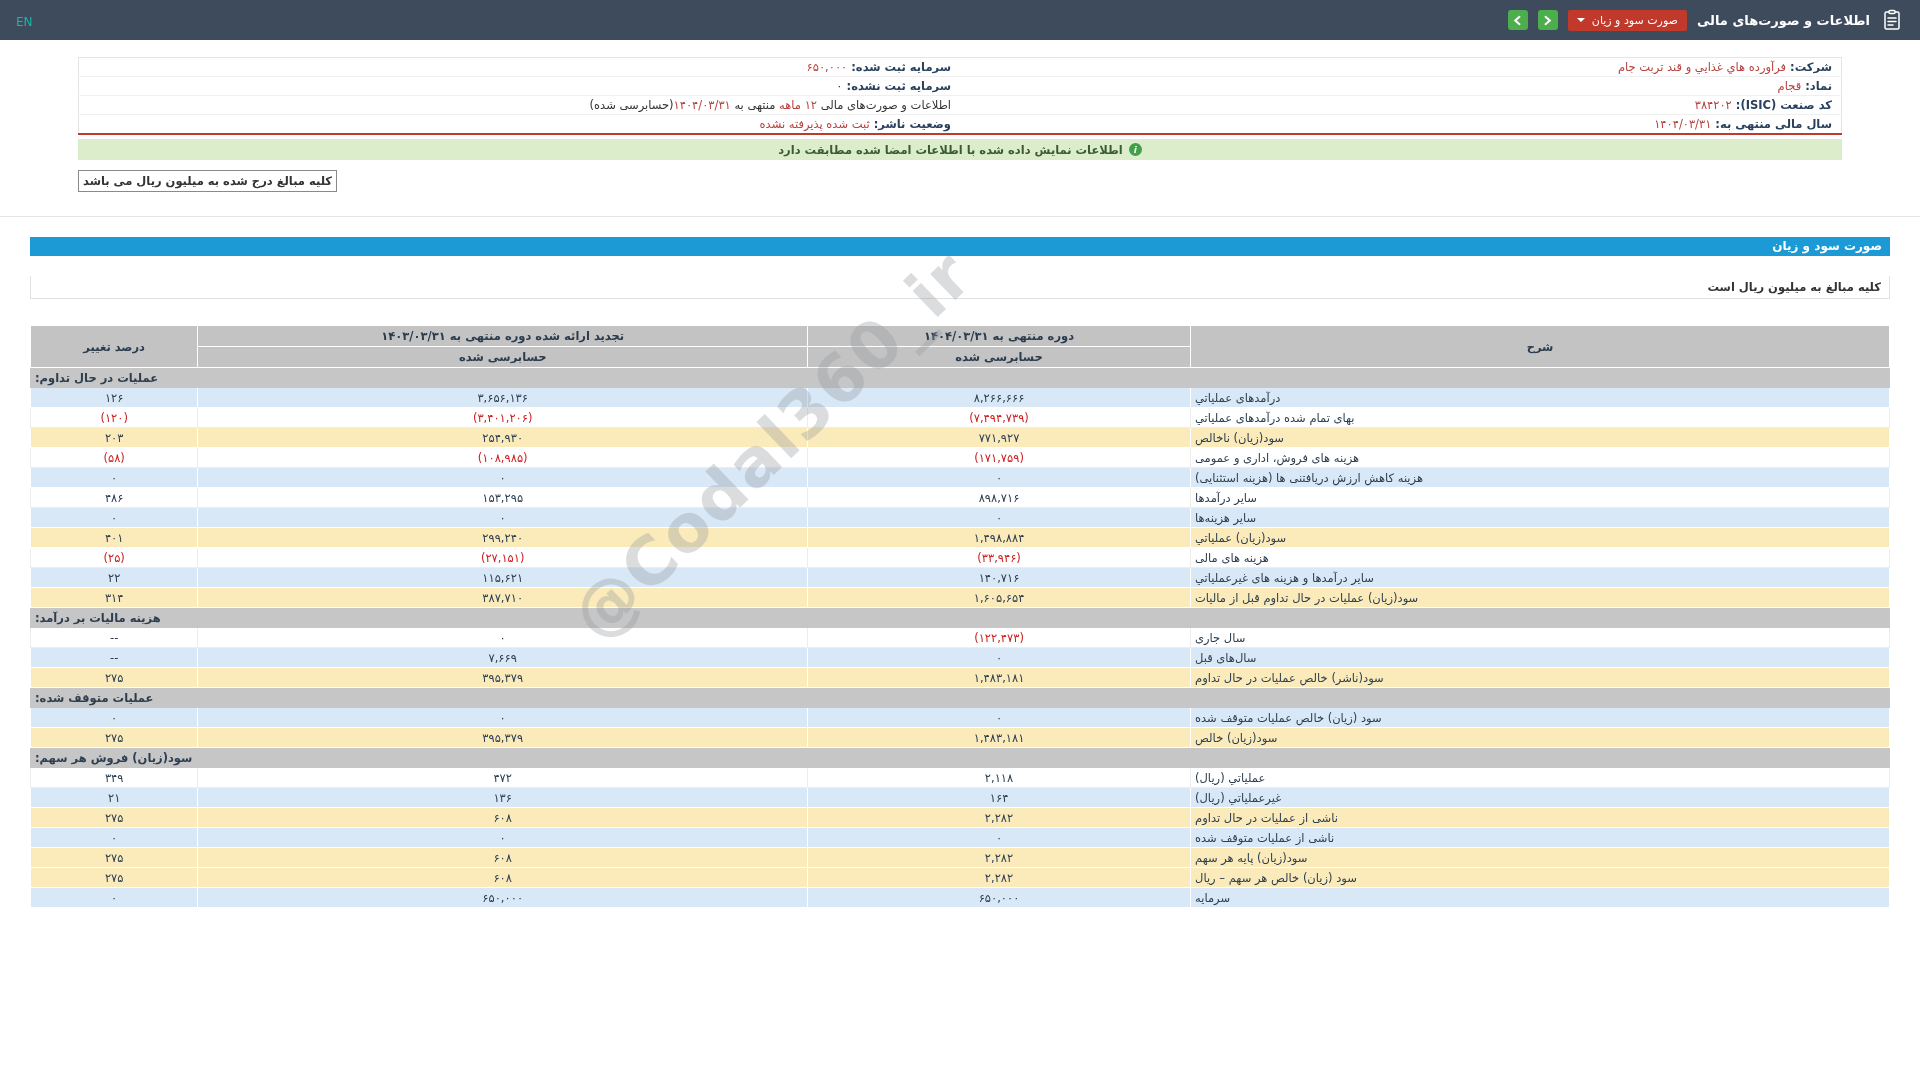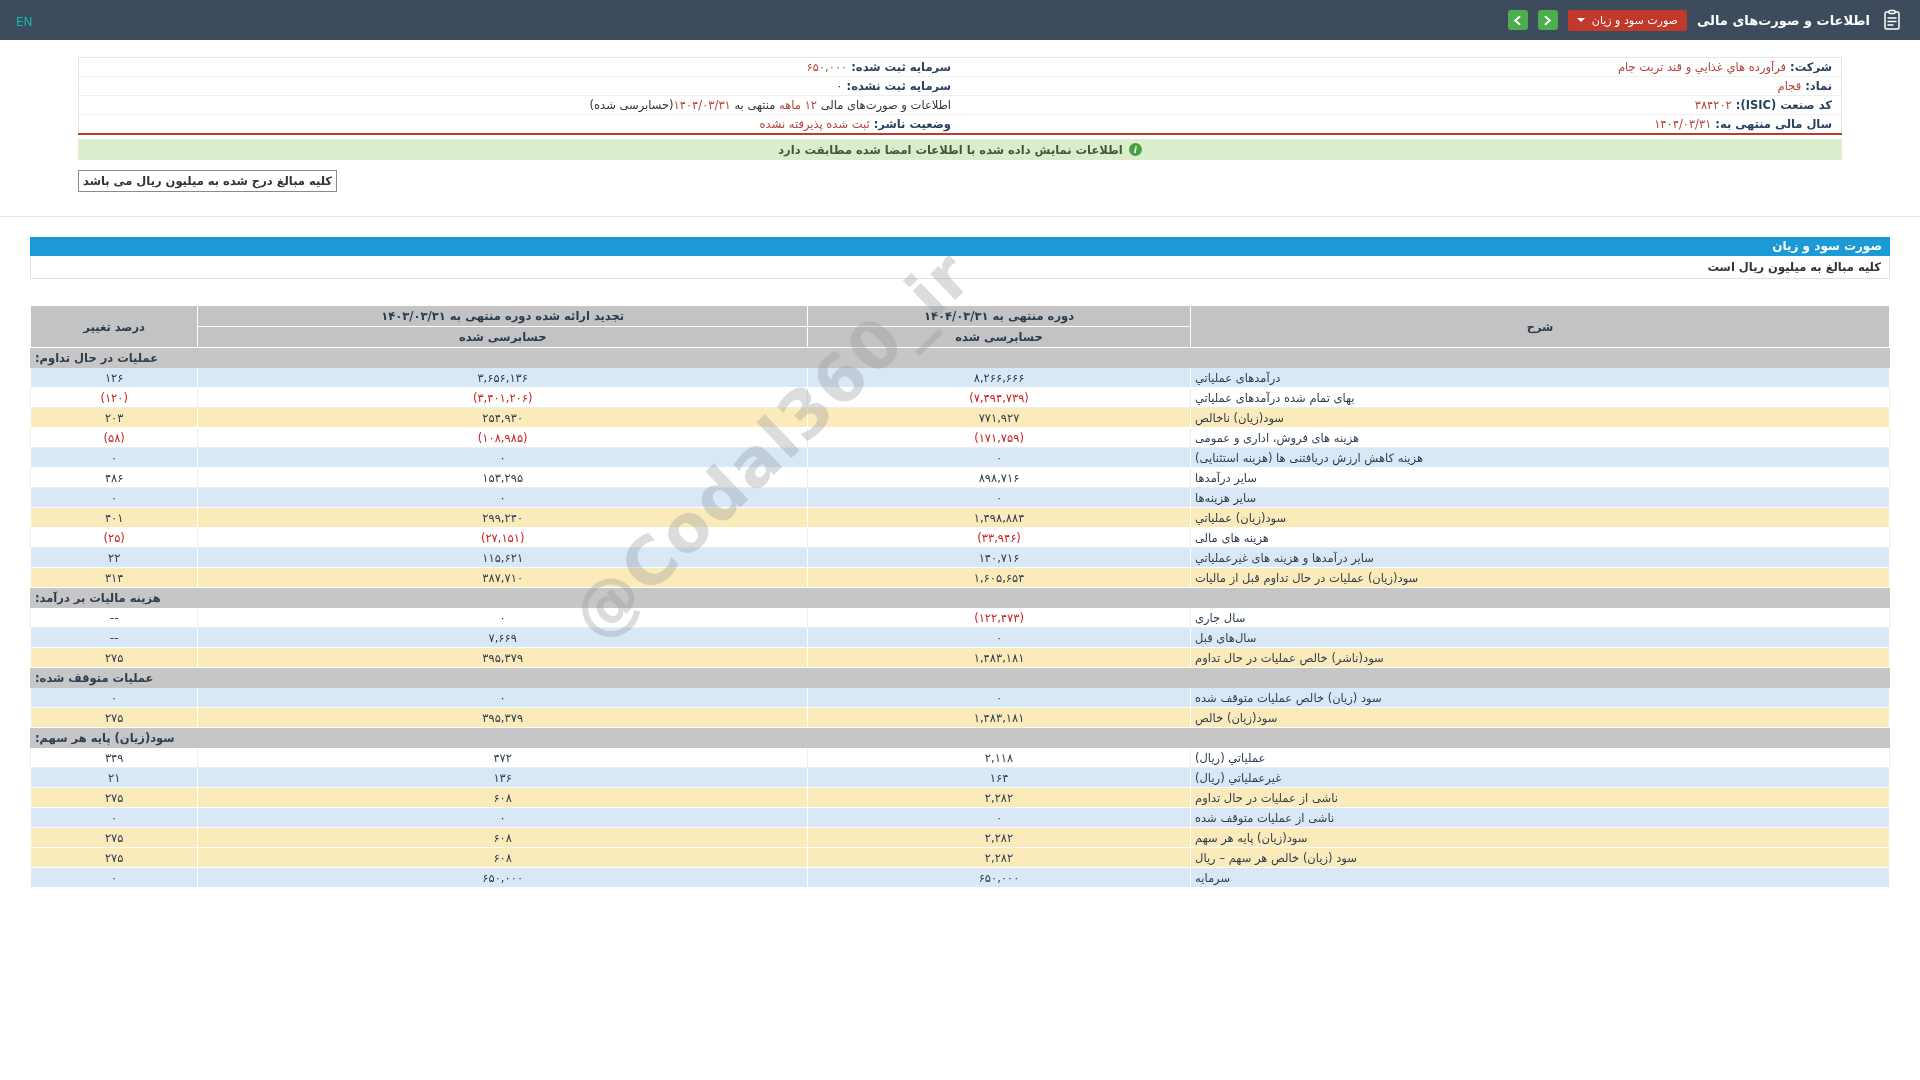--- a/index.html
+++ b/index.html
@@ -28,21 +28,21 @@
   .info-icon { width: 13px; height: 13px; border-radius: 50%; background: #43a047; color: #fff; font-size: 9px; font-weight: bold; display: inline-flex; align-items: center; justify-content: center; font-style: italic; }
 
   .note-row { margin-top: 10px; text-align: left; }
   .currency-note { display: inline-block; border: 1px solid #8a8a8a; padding: 3px 4px; font-size: 11.5px; font-weight: bold; color: #333; direction: rtl; }
 
   .page-divider { border-top: 1px solid #e5e5e5; margin-top: 24px; }
 
   
   .statement-wrap { margin: 20px 30px 0; position: relative; }
   .stmt-title-bar { background: #1b9ad5; color: #fff; font-weight: bold; font-size: 12px; height: 19px; line-height: 19px; padding: 0 8px; }
-  .stmt-unit-row { border: 1px solid #e0e0e0; border-top: none; height: 23px; line-height: 22px; padding: 0 8px; font-size: 11.5px; font-weight: bold; color: #333; }
+  .stmt-unit-row { border: 1px solid #e0e0e0; border-top: none; height: 23px; line-height: 22px; padding: 0 8px; font-size: 11.5px; font-weight: bold; color: #333; margin-top: 20px; }
 
   .stmt-table { width: 100%; border-collapse: collapse; margin-top: 26px; font-size: 11.5px; border-bottom: 1px solid #bdbdbd; }
   .stmt-table th { background: #c3c3c3; color: #2b3c4e; font-weight: bold; border: 1px solid #fff; padding: 3px 4px; font-size: 11.5px; text-align: center; }
   .stmt-table td { padding: 2px 4px; height: 20px; border: 1px solid #fff; color: #2c3e50; vertical-align: middle; }
   .stmt-table td.desc { text-align: left; padding-right: 9px; }
   .stmt-table td.num { text-align: center; }
   tr.r-white td { background: #fff; border-color: #ededed; }
   tr.r-blue td { background: #d9e8f6; }
   tr.r-yellow td { background: #fcebba; }
   tr.section td { background: #c6c6c6; font-weight: bold; border-color: #c6c6c6; }
@@ -244,21 +244,21 @@
             <td class="num">۰</td>
             <td class="num">۰</td>
           </tr>
           <tr class="r-yellow">
             <td class="desc">سود(زیان) خالص</td>
             <td class="num">۱,۴۸۳,۱۸۱</td>
             <td class="num">۳۹۵,۳۷۹</td>
             <td class="num">۲۷۵</td>
           </tr>
           <tr class="section">
-            <td colspan="4" class="desc">سود(زیان) پایه هر سهم:</td>
+            <td colspan="4" class="desc">سود(زیان) فروش هر سهم:</td>
           </tr>
           <tr class="r-white">
             <td class="desc">عملیاتي (ریال)</td>
             <td class="num">۲,۱۱۸</td>
             <td class="num">۴۷۲</td>
             <td class="num">۳۴۹</td>
           </tr>
           <tr class="r-blue">
             <td class="desc">غیرعملیاتي (ریال)</td>
             <td class="num">۱۶۴</td>

